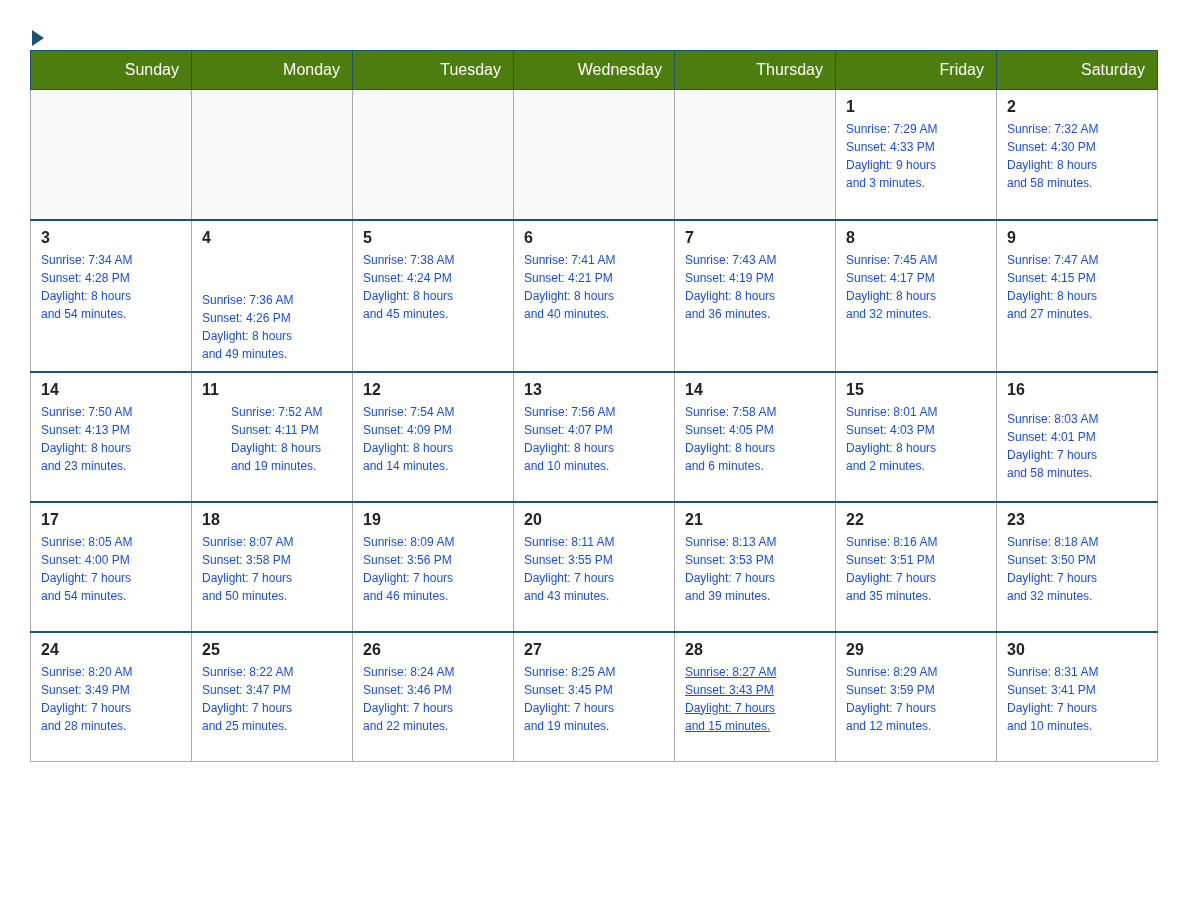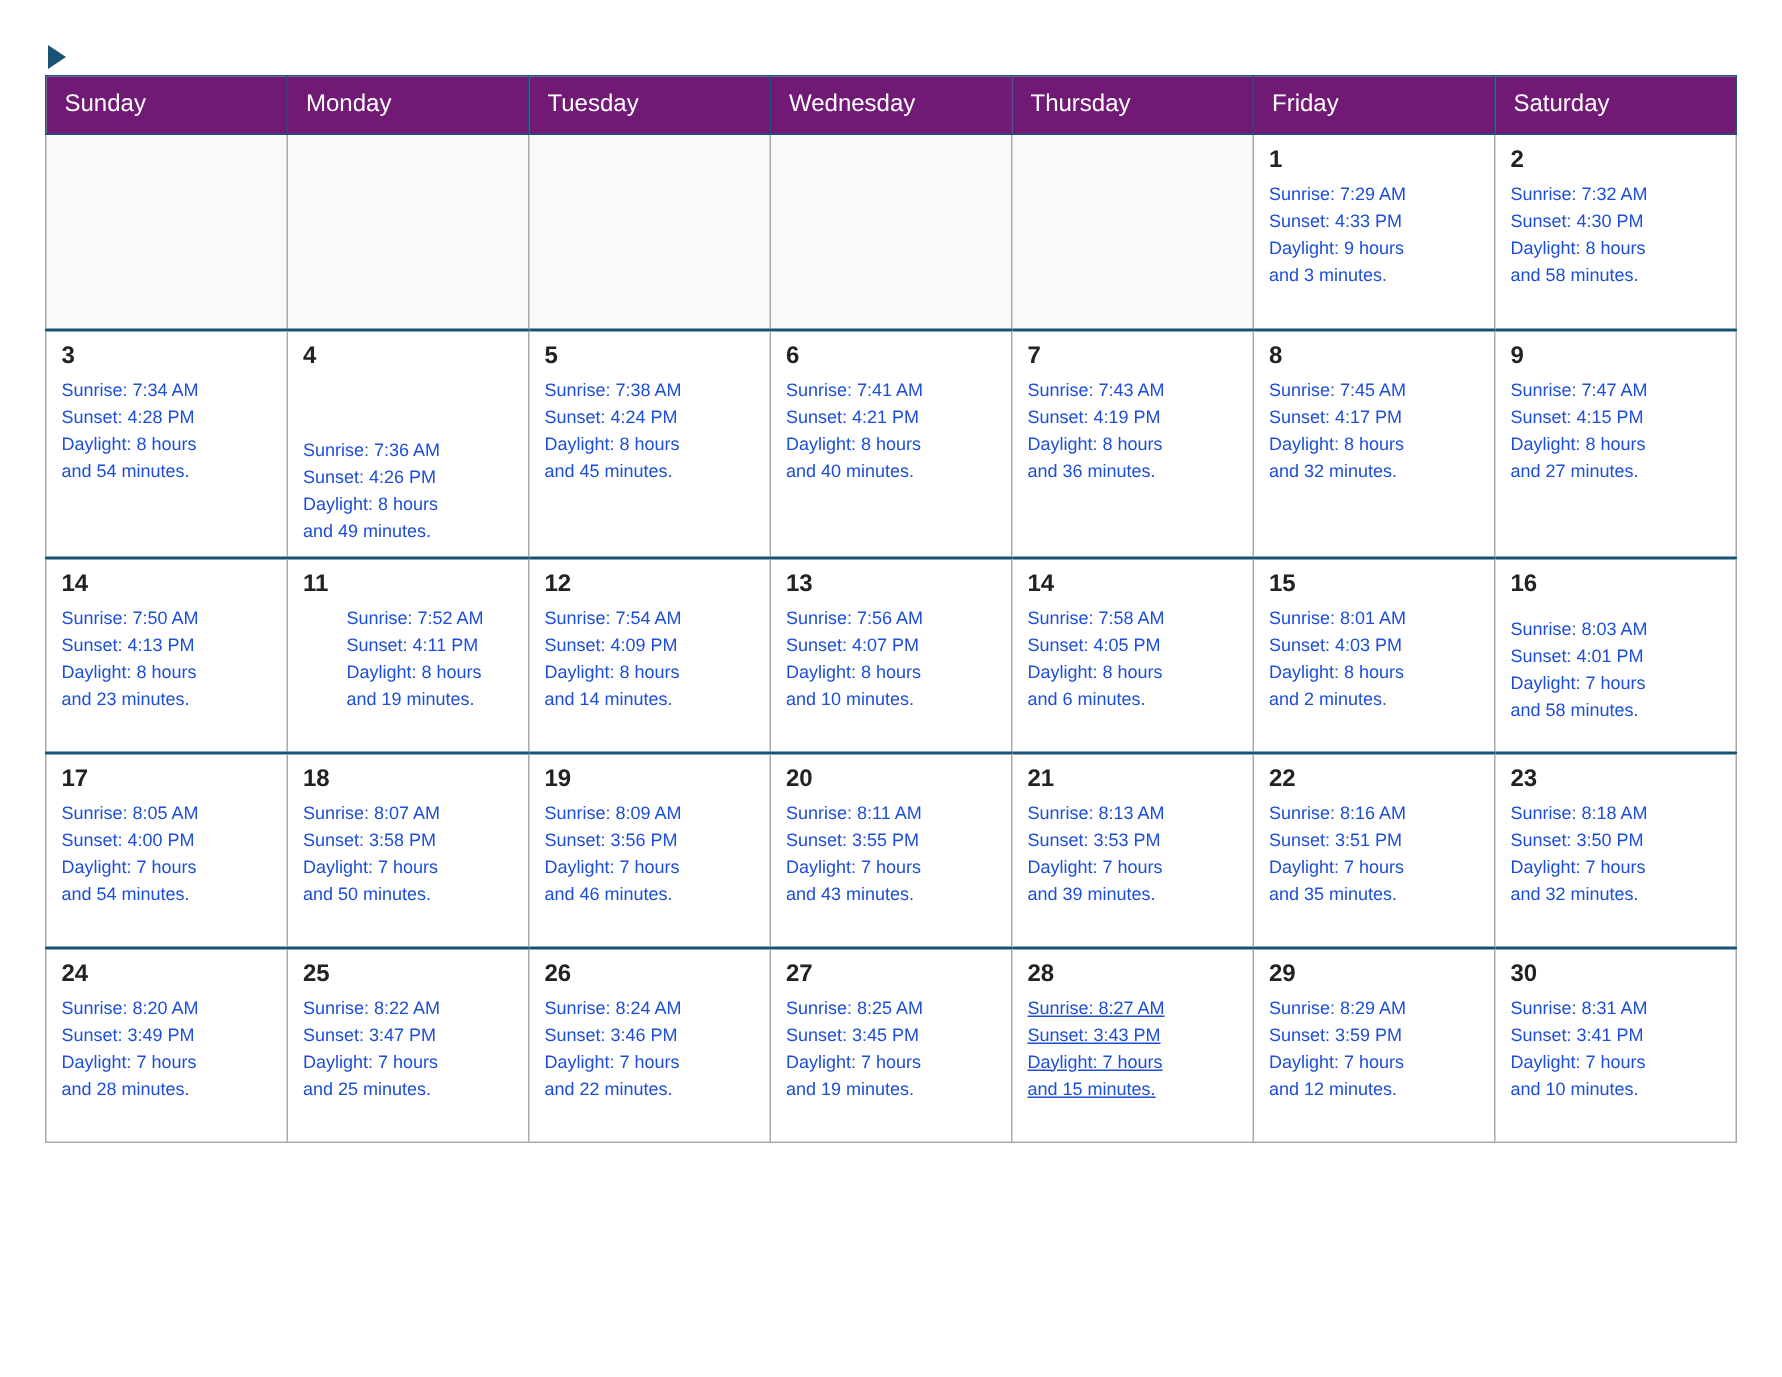--- a/index.html
+++ b/index.html
@@ -55,26 +55,26 @@
       font-size: 20px;
       color: #333;
       margin-top: 4px;
     }
     .calendar-table {
       width: 100%;
       border-collapse: collapse;
       margin-top: 10px;
     }
     .calendar-table th {
-      background-color: #701a75;
+      background-color: #4d7c0f;
       color: white;
       font-size: 16px;
       font-weight: normal;
       padding: 10px 12px;
-      text-align: left;
+      text-align: right;
       border: 1px solid #1a5276;
     }
     .calendar-table td {
       border: 1px solid #aaa;
       vertical-align: top;
       padding: 8px 10px;
       width: calc(100% / 7);
       height: 130px;
     }
     .day-number {

